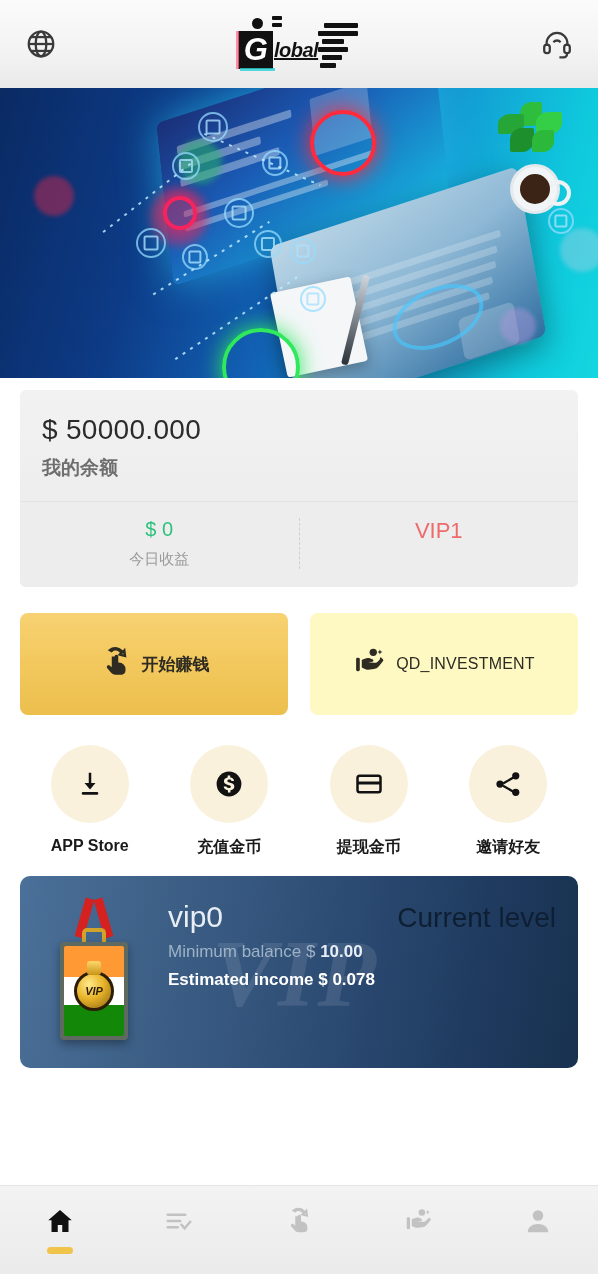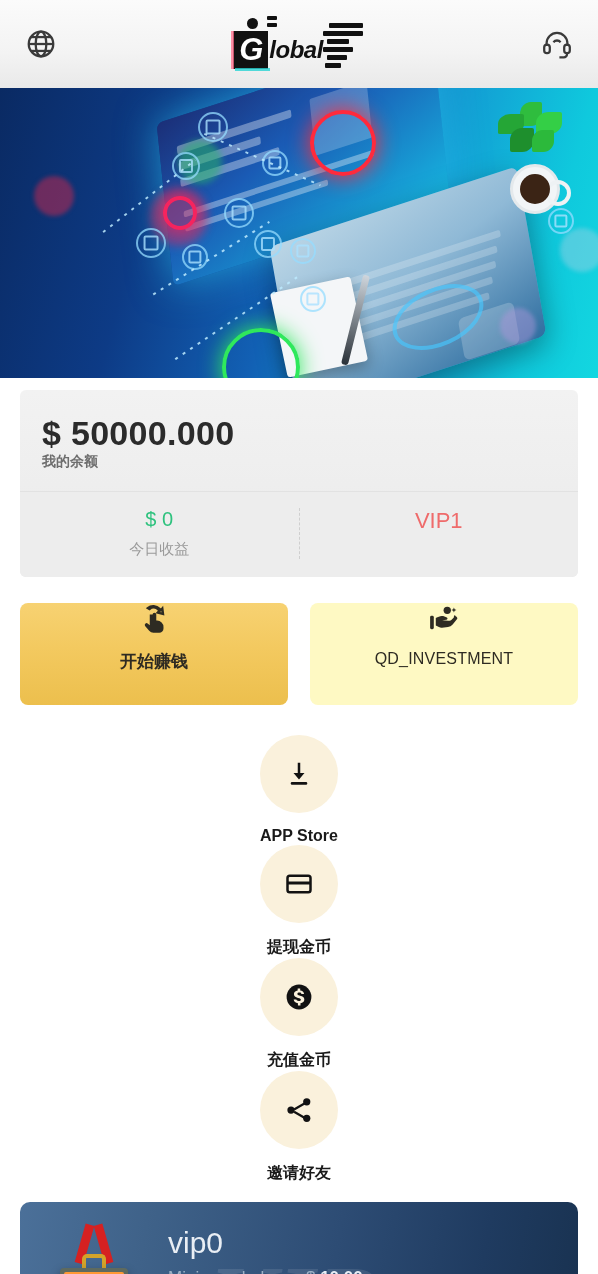--- a/index.html
+++ b/index.html
@@ -35,22 +35,22 @@
   }
   .logo-g::before {
     content:""; position:absolute; left:-2px; top:0; width:3px; height:100%;
     background:#ff6b8a; opacity:.75;
   }
   .logo-g::after {
     content:""; position:absolute; right:-2px; bottom:-2px; width:100%; height:3px;
     background:#29d3d3; opacity:.8;
   }
   .logo-text {
-    font-weight:bold; font-style:italic; font-size:24px; color:#111;
-    letter-spacing:-0.5px; margin-top:12px; margin-left:1px;
+    font-weight:bold; font-style:italic; font-size:20px; color:#111;
+    letter-spacing:-0.5px; margin-top:12px; margin-left:1px;text-decoration:underline;
   }
   .logo-bars { position:relative; width:48px; height:56px; margin-left:-6px; margin-top:10px; }
   .logo-bars span { position:absolute; background:#111; height:5px; border-radius:1px; }
   .logo-bars span:nth-child(1){ top:2px;  left:12px; width:34px; }
   .logo-bars span:nth-child(2){ top:10px; left:6px;  width:40px; }
   .logo-bars span:nth-child(3){ top:18px; left:10px; width:22px; }
   .logo-bars span:nth-child(4){ top:26px; left:6px;  width:30px; }
   .logo-bars span:nth-child(5){ top:34px; left:10px; width:20px; }
   .logo-bars span:nth-child(6){ top:42px; left:8px;  width:16px; }
 
@@ -88,48 +88,48 @@
   .b-icon::after { content:""; position:absolute; left:50%; top:50%; width:42%; height:42%; transform:translate(-50%,-50%); border:2px solid rgba(170,225,255,.8); border-radius:2px; }
   .b-dots { position:absolute; height:2px; background-image:radial-gradient(circle, rgba(190,235,255,.85) 1.2px, transparent 1.4px); background-size:9px 2px; }
 
   
   .content { flex:1 1 auto; position:relative; background:#fff; }
   .bal-card {
     margin:12px 20px 0 20px; border-radius:6px; overflow:hidden;
     background:linear-gradient(180deg,#f2f2f2 0%,#eaeaea 100%);
   }
   .bal-top { padding:24px 22px 20px 22px; }
-  .bal-amount { font-size:34px; color:#2b2b2b; font-weight:700; letter-spacing:.3px; }
-  .bal-label { font-size:14px; color:#6e6e6e; font-weight:bold; }
+  .bal-amount { font-size:28px; color:#2b2b2b; font-weight:400; letter-spacing:.3px; }
+  .bal-label { font-size:19px; color:#6e6e6e; font-weight:bold; margin-top:9px; }
   .bal-bottom {
     display:flex; align-items:stretch; border-top:1px solid #e2e2e2;
     background:#ededed; padding:16px 0 18px 0;
   }
   .bal-col { flex:1; text-align:center; display:flex; flex-direction:column; gap:9px; }
   .bal-col.divided { border-left:1px dashed #cfcfcf; }
   .bal-val-green { font-size:20px; color:#2ec27e; }
   .bal-val-red { font-size:22px; color:#ef6b6b; }
   .bal-sub { font-size:15px; color:#9a9a9a; }
   .chip { display:inline-block; background:#5fe07a; color:#3b6b43; border-radius:2px; padding:1px 7px; font-size:15px; }
   .chip-tail { color:#9a9a9a; font-size:15px; margin-left:5px; }
 
   
   .gold-row { display:flex; gap:22px; margin:26px 20px 0 20px; }
   .gold-btn {
     flex:1; height:102px; border-radius:8px; cursor:pointer;
-    display:flex; flex-direction:column; align-items:center; gap:9px;
+    display:flex; flex-direction:row; align-items:center; justify-content:center; gap:9px;
     color:#2e2b22;
   }
   .gold-btn.primary { background:linear-gradient(180deg,#f7d272 0%,#f3c95f 45%,#ecbf4d 100%); }
   .gold-btn.secondary { background:#fef9c3; }
   .gold-btn .lbl { font-size:17px; font-weight:bold; }
   .gold-btn.secondary .lbl { font-weight:normal; font-size:16px; letter-spacing:.2px; }
 
   
-  .qa-row { display:flex; margin:30px 20px 16px 20px;flex-direction:column; }
+  .qa-row { display:flex; margin:30px 20px 16px 20px; }
   .qa { flex:1; display:flex; flex-direction:column; align-items:center; gap:14px; cursor:pointer; }
   .qa-circle {
     width:78px; height:78px; border-radius:50%; background:#faf1dc;
     display:flex; align-items:center; justify-content:center; color:#121212;
   }
   .qa-lbl { font-size:16px; font-weight:bold; color:#1a1a1a; }
 
   
   .sec-title { margin:42px 0 0 22px; font-size:22px; color:#2b2b2b; letter-spacing:.4px; }
   .vip-card {
@@ -339,35 +339,35 @@
         <div class="qa-circle">
           <svg width="30" height="30" viewBox="0 0 24 24" fill="currentColor">
             <path d="M11 3h2v8.2h3.4L12 16.4 7.6 11.2H11z"></path>
             <rect x="5.4" y="18.4" width="13.2" height="2.1" rx="1"></rect>
           </svg>
         </div>
         <div class="qa-lbl">APP Store</div>
       </div>
       <div class="qa">
         <div class="qa-circle">
+          <svg width="32" height="32" viewBox="0 0 24 24" fill="currentColor">
+            <circle cx="12" cy="12" r="9.3"></circle>
+            <path d="M12.9 5.6v1.5c1.6.2 2.7 1.1 2.9 2.6h-2c-.1-.6-.6-1-1.5-1-.9 0-1.5.4-1.5 1 0 .7.5.9 2 1.3 2 .5 3.2 1.1 3.2 2.9 0 1.6-1.1 2.6-2.9 2.8v1.6h-1.9v-1.6c-1.8-.2-3-1.2-3.2-2.8h2c.1.7.8 1.1 1.8 1.1 1 0 1.6-.4 1.6-1 0-.7-.5-.9-2.1-1.3-2-.5-3.1-1.2-3.1-2.9 0-1.5 1.1-2.5 2.8-2.7V5.6z" fill="#faf1dc"></path>
+          </svg>
+        </div>
+        <div class="qa-lbl">充值金币</div>
+      </div>
+      <div class="qa">
+        <div class="qa-circle">
           <svg width="30" height="30" viewBox="0 0 24 24" fill="none" stroke="currentColor" stroke-width="2">
             <rect x="2.8" y="5.4" width="18.4" height="13.2" rx="1.8"></rect>
             <line x1="2.8" y1="11.2" x2="21.2" y2="11.2" stroke-width="2.4"></line>
           </svg>
         </div>
         <div class="qa-lbl">提现金币</div>
-      </div>
-      <div class="qa">
-        <div class="qa-circle">
-          <svg width="32" height="32" viewBox="0 0 24 24" fill="currentColor">
-            <circle cx="12" cy="12" r="9.3"></circle>
-            <path d="M12.9 5.6v1.5c1.6.2 2.7 1.1 2.9 2.6h-2c-.1-.6-.6-1-1.5-1-.9 0-1.5.4-1.5 1 0 .7.5.9 2 1.3 2 .5 3.2 1.1 3.2 2.9 0 1.6-1.1 2.6-2.9 2.8v1.6h-1.9v-1.6c-1.8-.2-3-1.2-3.2-2.8h2c.1.7.8 1.1 1.8 1.1 1 0 1.6-.4 1.6-1 0-.7-.5-.9-2.1-1.3-2-.5-3.1-1.2-3.1-2.9 0-1.5 1.1-2.5 2.8-2.7V5.6z" fill="#faf1dc"></path>
-          </svg>
-        </div>
-        <div class="qa-lbl">充值金币</div>
       </div>
       <div class="qa">
         <div class="qa-circle">
           <svg width="30" height="30" viewBox="0 0 24 24" fill="currentColor">
             <circle cx="18.2" cy="5.4" r="2.9"></circle>
             <circle cx="5.6" cy="12" r="2.9"></circle>
             <circle cx="18.2" cy="18.6" r="2.9"></circle>
             <path d="M7.6 10.8l9-5.2.9 1.6-9 5.2zM8.5 12.6l9 5.2-.9 1.6-9-5.2z"></path>
           </svg>
         </div>
@@ -385,20 +385,21 @@
         <div class="vm-body">
           <div class="vm-flag">
             <div class="vm-seal">VIP</div>
           </div>
         </div>
       </div>
 
       <div class="vip-info">
         <div class="vip-row1">
           <span class="vip-name">vip0</span>
+          <span class="vip-current">Current level</span>
         </div>
         <div class="vip-line dim">
           <span>Minimum balance $</span>
           <b>10.00</b>
         </div>
         <div class="vip-line bright">Estimated income $ 0.078</div>
       </div>
     </div>
   </div>
 

